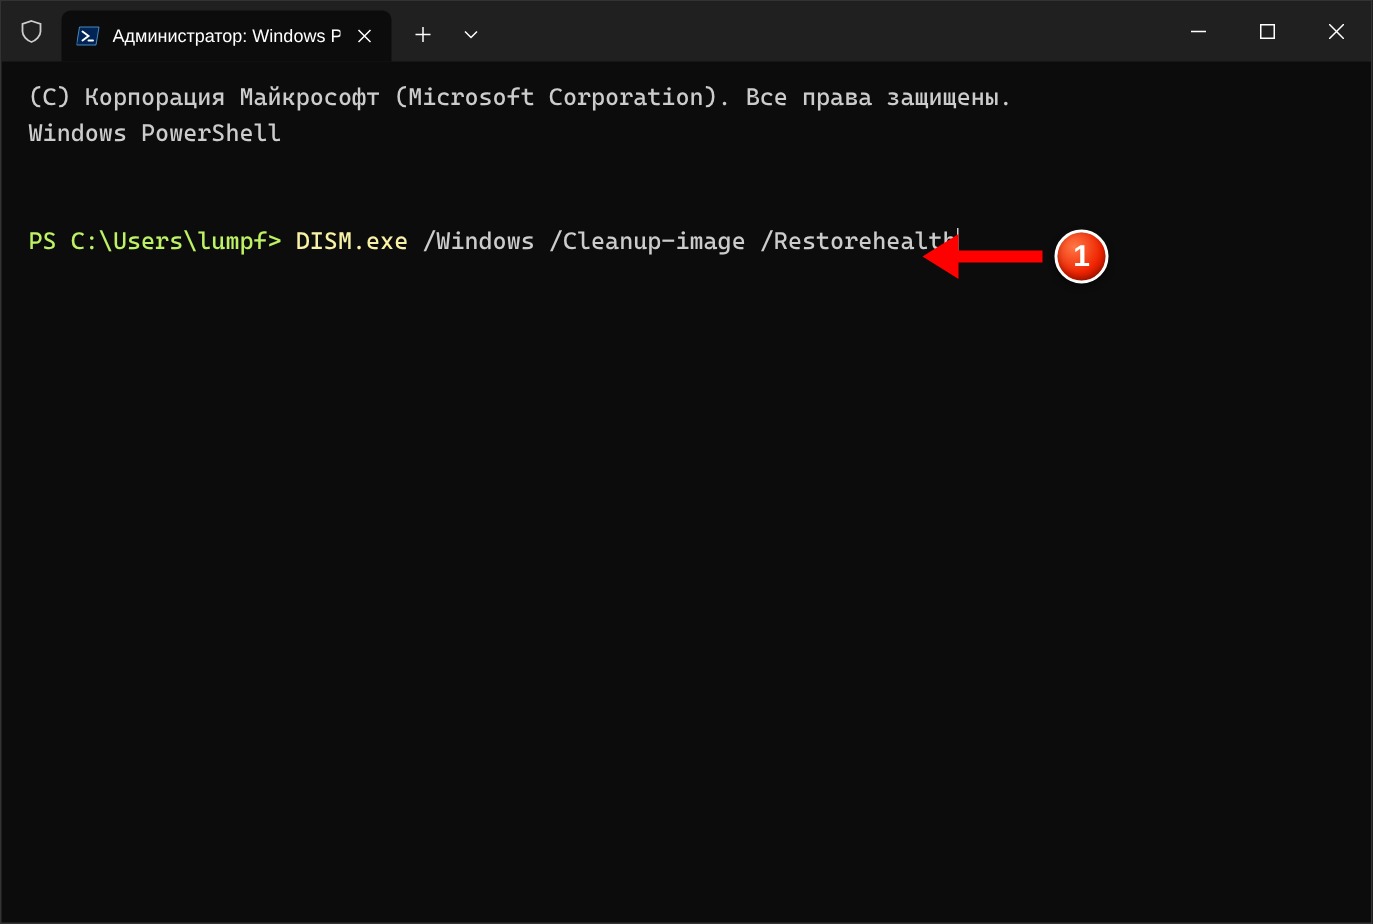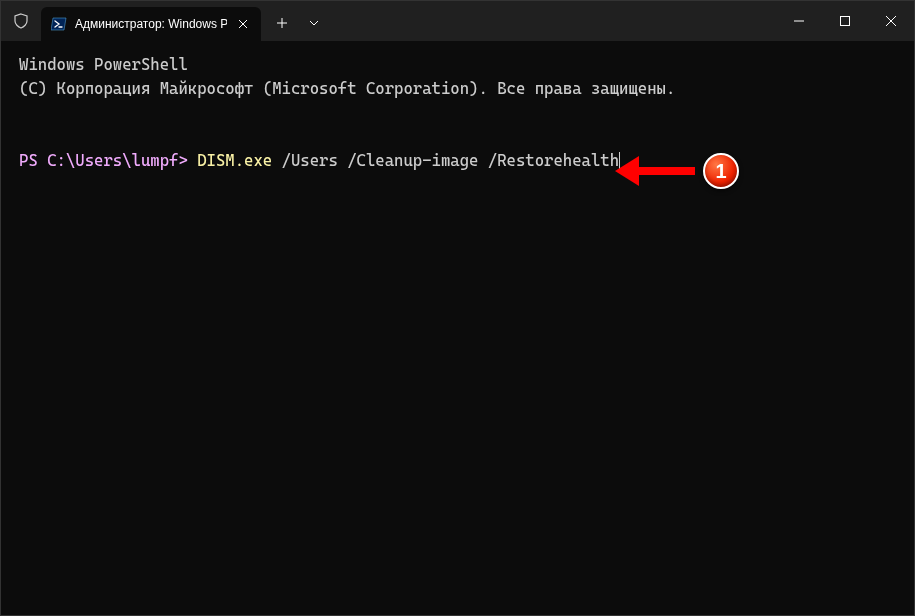--- a/index.html
+++ b/index.html
@@ -110,21 +110,21 @@
       font-size: 16px;
       line-height: 1.5;
       color: #cccccc;
       font-family: 'Cascadia Mono', 'Consolas', monospace;
       position: relative;
     }
     .terminal-line {
       white-space: pre-wrap;
     }
     .prompt {
-      color: #f0abfc;
+      color: #bef264;
     }
     .cmd-yellow {
       color: #f9f1a5;
     }
     .cmd-gray {
       color: #cccccc;
     }
     .cursor {
       display: inline-block;
       width: 1px;
@@ -232,25 +232,25 @@
     </div>
     <div class="window-btn close">
       <svg width="10" height="10" viewBox="0 0 10 10">
         <path d="M0 0 L10 10 M10 0 L0 10" stroke="#ffffff" stroke-width="1"></path>
       </svg>
     </div>
   </div>
 </div>
 
 <div class="terminal-content">
+  <div class="terminal-line">(C) Корпорация Майкрософт (Microsoft Corporation). Все права защищены.</div>
   <div class="terminal-line">Windows PowerShell</div>
-  <div class="terminal-line">(C) Корпорация Майкрософт (Microsoft Corporation). Все права защищены.</div>
   <div class="blank-line"></div>
   <div class="blank-line"></div>
-  <div class="terminal-line"><span class="prompt">PS C:\Users\lumpf&gt; </span><span class="cmd-yellow">DISM.exe</span><span class="cmd-gray"> /Users /Cleanup-image /Restorehealth</span><span class="cursor"></span></div>
+  <div class="terminal-line"><span class="prompt">PS C:\Users\lumpf&gt; </span><span class="cmd-yellow">DISM.exe</span><span class="cmd-gray"> /Windows /Cleanup-image /Restorehealth</span><span class="cursor"></span></div>
 </div>
 
 <div class="annotation">
   <div class="arrow">
     <div class="arrow-line"></div>
     <div class="arrow-head"></div>
   </div>
   <div class="badge">
     <span>1</span>
   </div>

